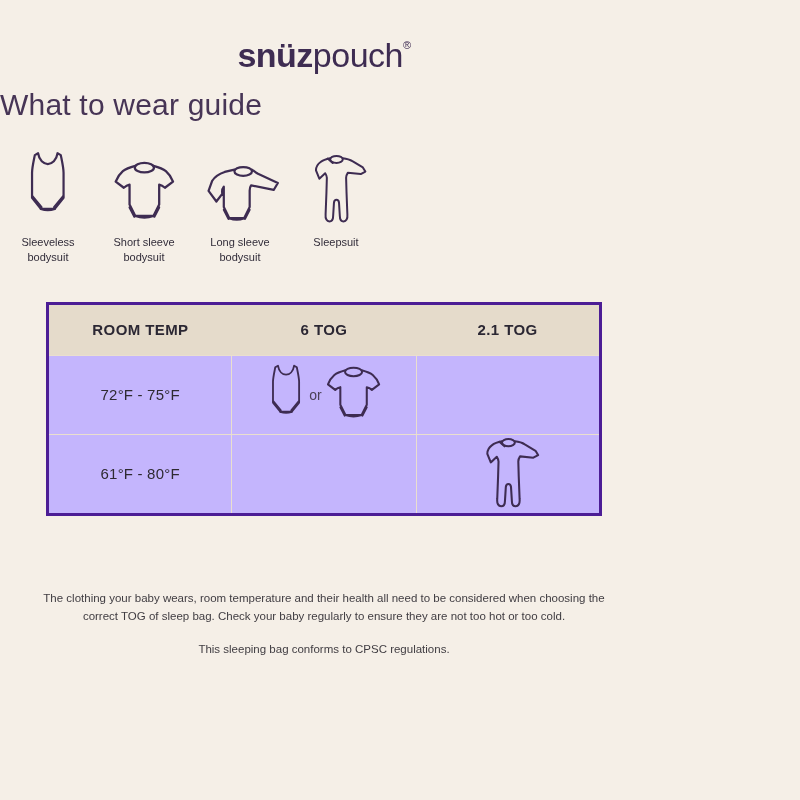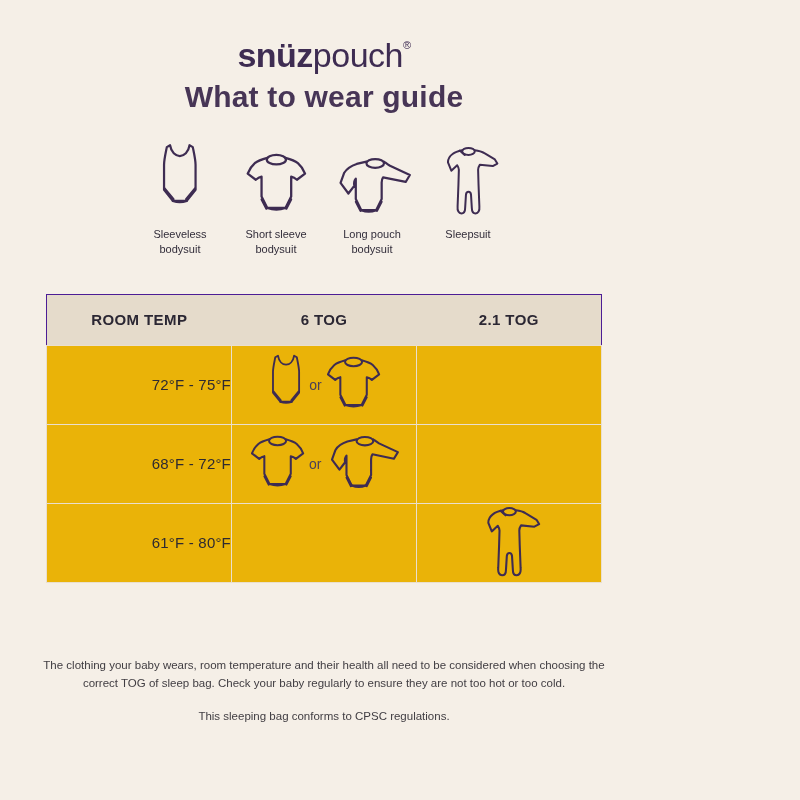--- a/index.html
+++ b/index.html
@@ -11,44 +11,44 @@
     -webkit-font-smoothing: antialiased;
   }
   .page { width: 648px; height: 800px; padding-top: 27px; box-sizing: border-box; }
 
   
   .logo-block { text-align: center; line-height: 36px; }
   .logo { font-size: 34px; color: #3e2c52; letter-spacing: -0.5px; }
   .logo .bold { font-weight: 800; }
   .logo .light { font-weight: 400; }
   .logo .tm { font-size: 11px; vertical-align: 18px; font-weight: 400; }
-  .title { text-align: center; font-size: 30px; font-weight: 700; color: #473556; line-height: 34px; letter-spacing: 0.2px; }
+  .title { text-align: left; font-size: 30px; font-weight: 400; color: #473556; margin-top: 8px; line-height: 34px; letter-spacing: 0.2px; }
 
   
-  .legend { margin-top: 24px; display: flex; justify-content: center; }
+  .legend { margin-top: 24px; display: flex; }
   .legend-item { width: 96px; display: flex; flex-direction: column; align-items: center; }
   .legend-iconbox { height: 80px; display: flex; align-items: flex-end; justify-content: center; }
   .legend-label { margin-top: 9px; font-size: 11px; color: #322d3a; text-align: center; line-height: 1.4; max-width: 74px; }
 
   
   svg.icon { display: block; }
   .legend-iconbox .i-sleeveless-bodysuit { height: 76px; }
   .legend-iconbox .i-short-sleeve-bodysuit { height: 65px; }
   .legend-iconbox .i-long-sleeve-bodysuit { height: 61px; }
   .legend-iconbox .i-sleepsuit { height: 72px; }
 
   
-  .wear-table { width: 556px; margin: 36px auto 0 auto; border-collapse: collapse; table-layout: fixed; border: 1px solid #4c1d95; }
+  .wear-table { width: 556px; margin: 36px auto 0 auto; border-collapse: collapse; table-layout: fixed; border: 3px solid #4c1d95; }
   .wear-table th {
     background: #e5dbcb; height: 48px; font-size: 15px; font-weight: bold;
     color: #2b2733; letter-spacing: 0.4px; border: none;
   }
   .wear-table td {
-    background: #eab308; height: 78px; border: 1px solid #eadfce;
-    text-align: right; vertical-align: middle; padding: 0;
+    background: #c4b5fd; height: 78px; border: 1px solid #eadfce;
+    text-align: center; vertical-align: middle; padding: 0;
   }
   .temp-cell { font-size: 15px; color: #2e2a31; letter-spacing: 0.2px; }
   .icon-cell .iconwrap { display: flex; align-items: center; justify-content: center; }
   .or { font-size: 14px; color: #4c4158; }
   .icon-cell .i-sleeveless-bodysuit { height: 63px; }
   .icon-cell .i-short-sleeve-bodysuit { height: 58px; }
   .icon-cell .i-long-sleeve-bodysuit { height: 58px; }
   .icon-cell .i-sleepsuit { height: 74px; }
 
   
@@ -120,21 +120,21 @@
           </svg>
         </div>
       <div class="legend-label">Short sleeve bodysuit</div>
     </div>
     <div class="legend-item">
       <div class="legend-iconbox">
           <svg class="icon i-long-sleeve-bodysuit" viewBox="0 0 92 66">
             <use href="#icon-long-sleeve-bodysuit"></use>
           </svg>
         </div>
-      <div class="legend-label">Long pouch bodysuit</div>
+      <div class="legend-label">Long sleeve bodysuit</div>
     </div>
     <div class="legend-item">
       <div class="legend-iconbox">
           <svg class="icon i-sleepsuit" viewBox="0 0 78 86">
             <use href="#icon-sleepsuit"></use>
           </svg>
         </div>
       <div class="legend-label">Sleepsuit</div>
     </div>
   </div>
@@ -159,37 +159,20 @@
               <svg class="icon i-short-sleeve-bodysuit" viewBox="0 0 74 68">
                 <use href="#icon-short-sleeve-bodysuit"></use>
               </svg>
             </div>
           </td>
         <td class="icon-cell">
             <div class="iconwrap"></div>
           </td>
       </tr>
       <tr>
-        <td class="temp-cell">68°F - 72°F</td>
-        <td class="icon-cell">
-            <div class="iconwrap">
-              <svg class="icon i-short-sleeve-bodysuit" viewBox="0 0 74 68">
-                <use href="#icon-short-sleeve-bodysuit"></use>
-              </svg>
-              <span class="or">or</span>
-              <svg class="icon i-long-sleeve-bodysuit" viewBox="0 0 92 66">
-                <use href="#icon-long-sleeve-bodysuit"></use>
-              </svg>
-            </div>
-          </td>
-        <td class="icon-cell">
-            <div class="iconwrap"></div>
-          </td>
-      </tr>
-      <tr>
         <td class="temp-cell">61°F - 80°F</td>
         <td class="icon-cell">
             <div class="iconwrap"></div>
           </td>
         <td class="icon-cell">
             <div class="iconwrap">
               <svg class="icon i-sleepsuit" viewBox="0 0 78 86">
                 <use href="#icon-sleepsuit"></use>
               </svg>
             </div>

